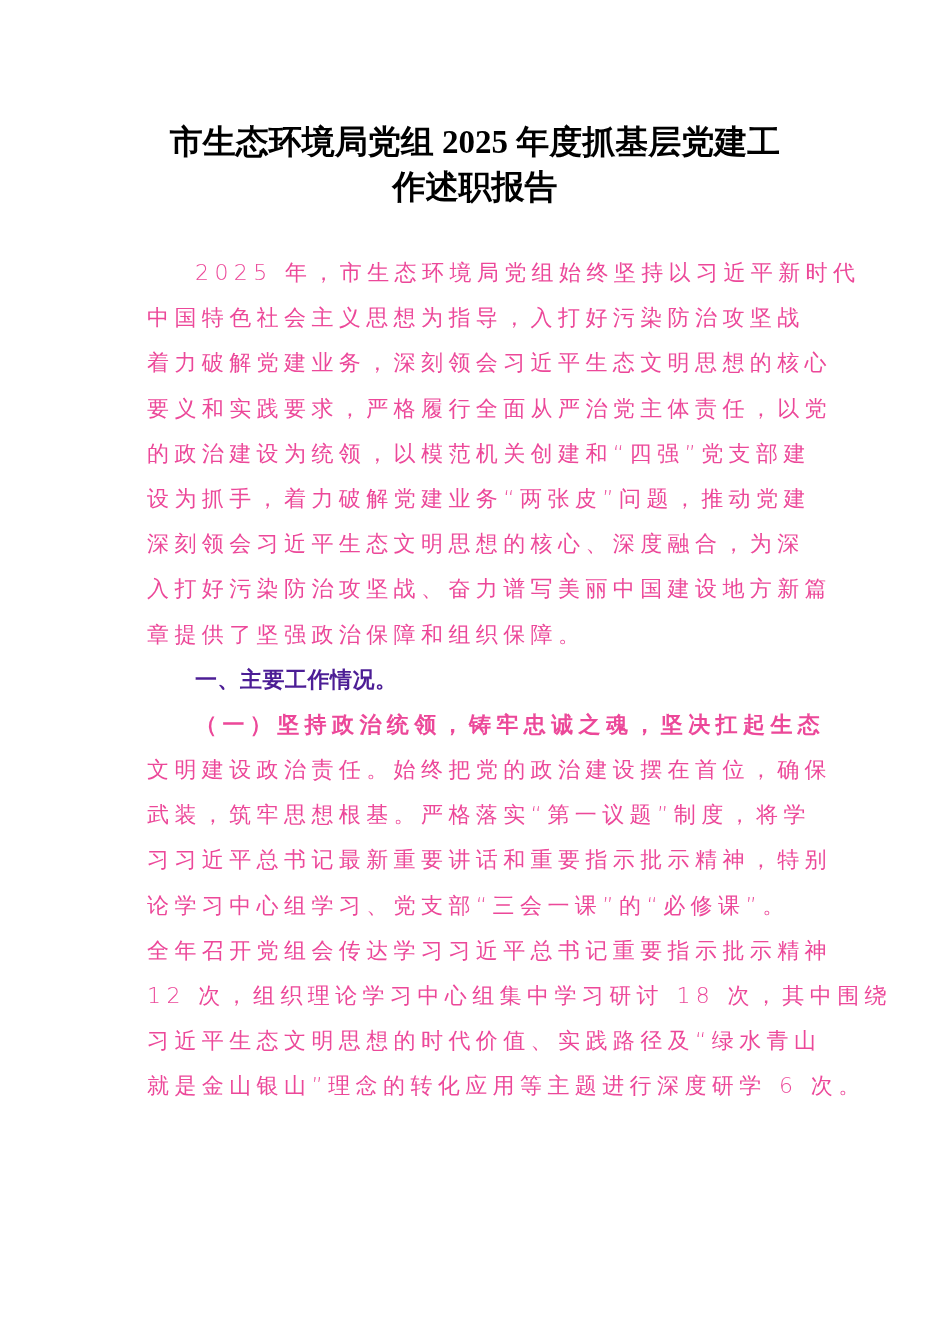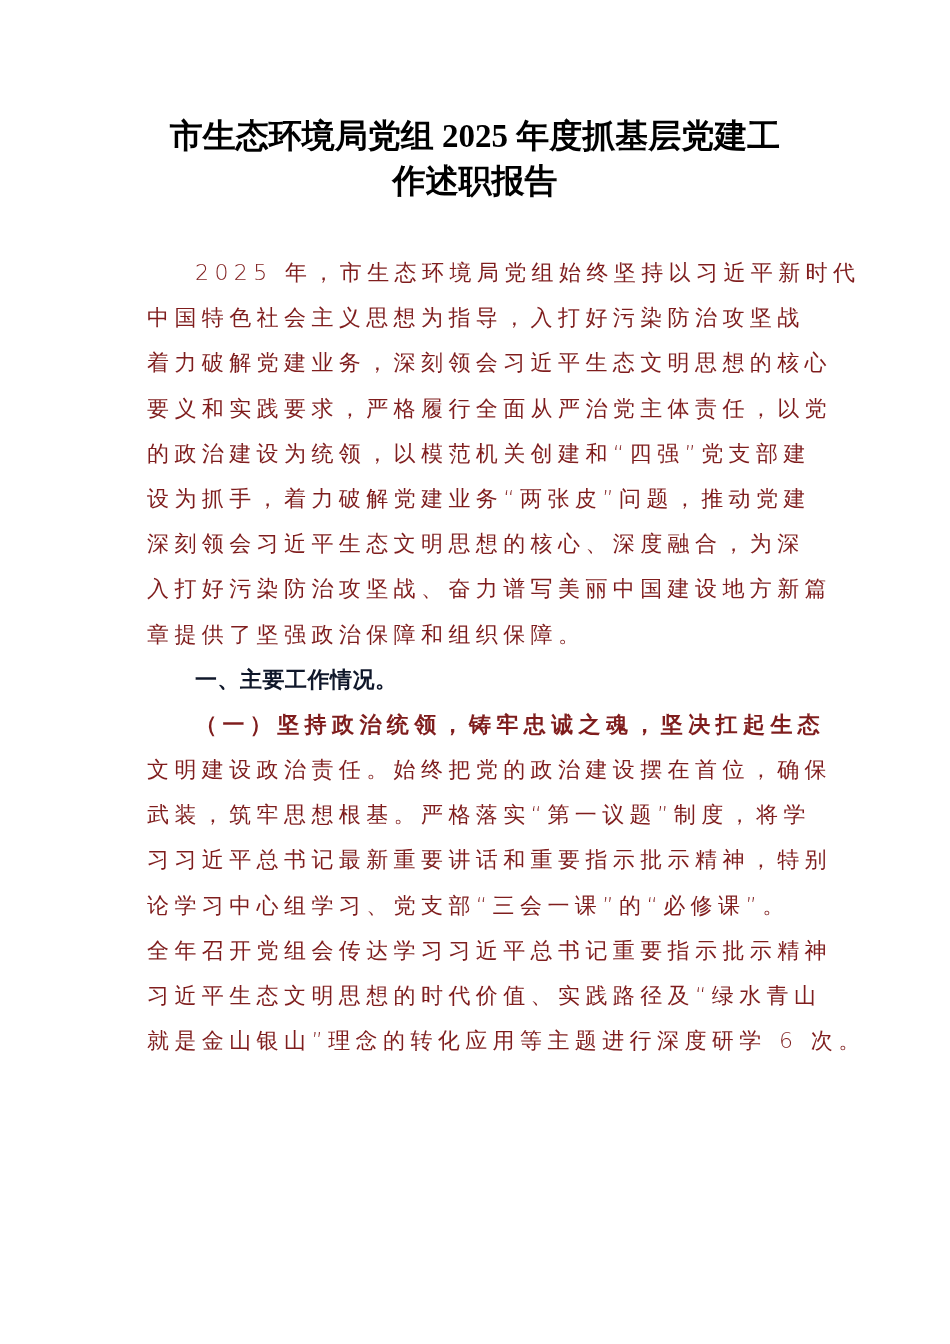--- a/index.html
+++ b/index.html
@@ -20,21 +20,21 @@
       left: 0;
       top: 0;
       width: 950px;
       height: 1344px;
       background: #ffffff;
     }
     .title {
       position: absolute;
       left: 140px;
       width: 670px;
-      top: 114px;
+      top: 120px;
       text-align: center;
       font-family: "Liberation Serif", "DejaVu Serif", serif;
       font-weight: bold;
       font-size: 33px;
       line-height: 45px;
       letter-spacing: 0px;
       color: #000000;
     }
     .title .tline {
       display: block;
@@ -46,33 +46,33 @@
       top: 250px;
       width: 660px;
     }
     .line {
       display: block;
       height: 45.2px;
       line-height: 45.2px;
       font-size: 22px;
       white-space: nowrap;
       letter-spacing: 5.4px;
-      color: #7f1d1d;
+      color: #ec4899;
       font-family: "DejaVu Sans", "Liberation Sans", sans-serif;
       font-weight: 300;
     }
     .line.indent {
       padding-left: 48px;
     }
     .line.heading {
       font-family: "DejaVu Sans", "Liberation Sans", sans-serif;
       font-weight: bold;
       letter-spacing: 0.5px;
       padding-left: 48px;
-      color: #0f172a;
+      color: #4c1d95;
     }
     .line.sub-bold {
       font-family: "DejaVu Serif", "Liberation Serif", serif;
       font-weight: bold;
     }
     .line.sub-bold.indent { padding-left: 48px; }
   </style>
 </head>
 <body>
 
@@ -99,18 +99,19 @@
 
     <span class="line heading">一、主要工作情况。</span>
 
     <div>
       <span class="line sub-bold indent">（一）坚持政治统领，铸牢忠诚之魂，坚决扛起生态</span>
       <span class="line"><span class="sub-bold-inline" style="font-family:'DejaVu Serif','Liberation Serif',serif;font-weight:normal;">文明建设政治责任。</span><span>始终把党的政治建设摆在首位，确保</span></span>
       <span class="line">武装，筑牢思想根基。严格落实“第一议题”制度，将学</span>
       <span class="line">习习近平总书记最新重要讲话和重要指示批示精神，特别</span>
       <span class="line">论学习中心组学习、党支部“三会一课”的“必修课”。</span>
       <span class="line">全年召开党组会传达学习习近平总书记重要指示批示精神</span>
+      <span class="line">12 次，组织理论学习中心组集中学习研讨 18 次，其中围绕</span>
       <span class="line">习近平生态文明思想的时代价值、实践路径及“绿水青山</span>
       <span class="line">就是金山银山”理念的转化应用等主题进行深度研学 6 次。</span>
     </div>
 
   </div>
 </div>
 
 </body></html>

